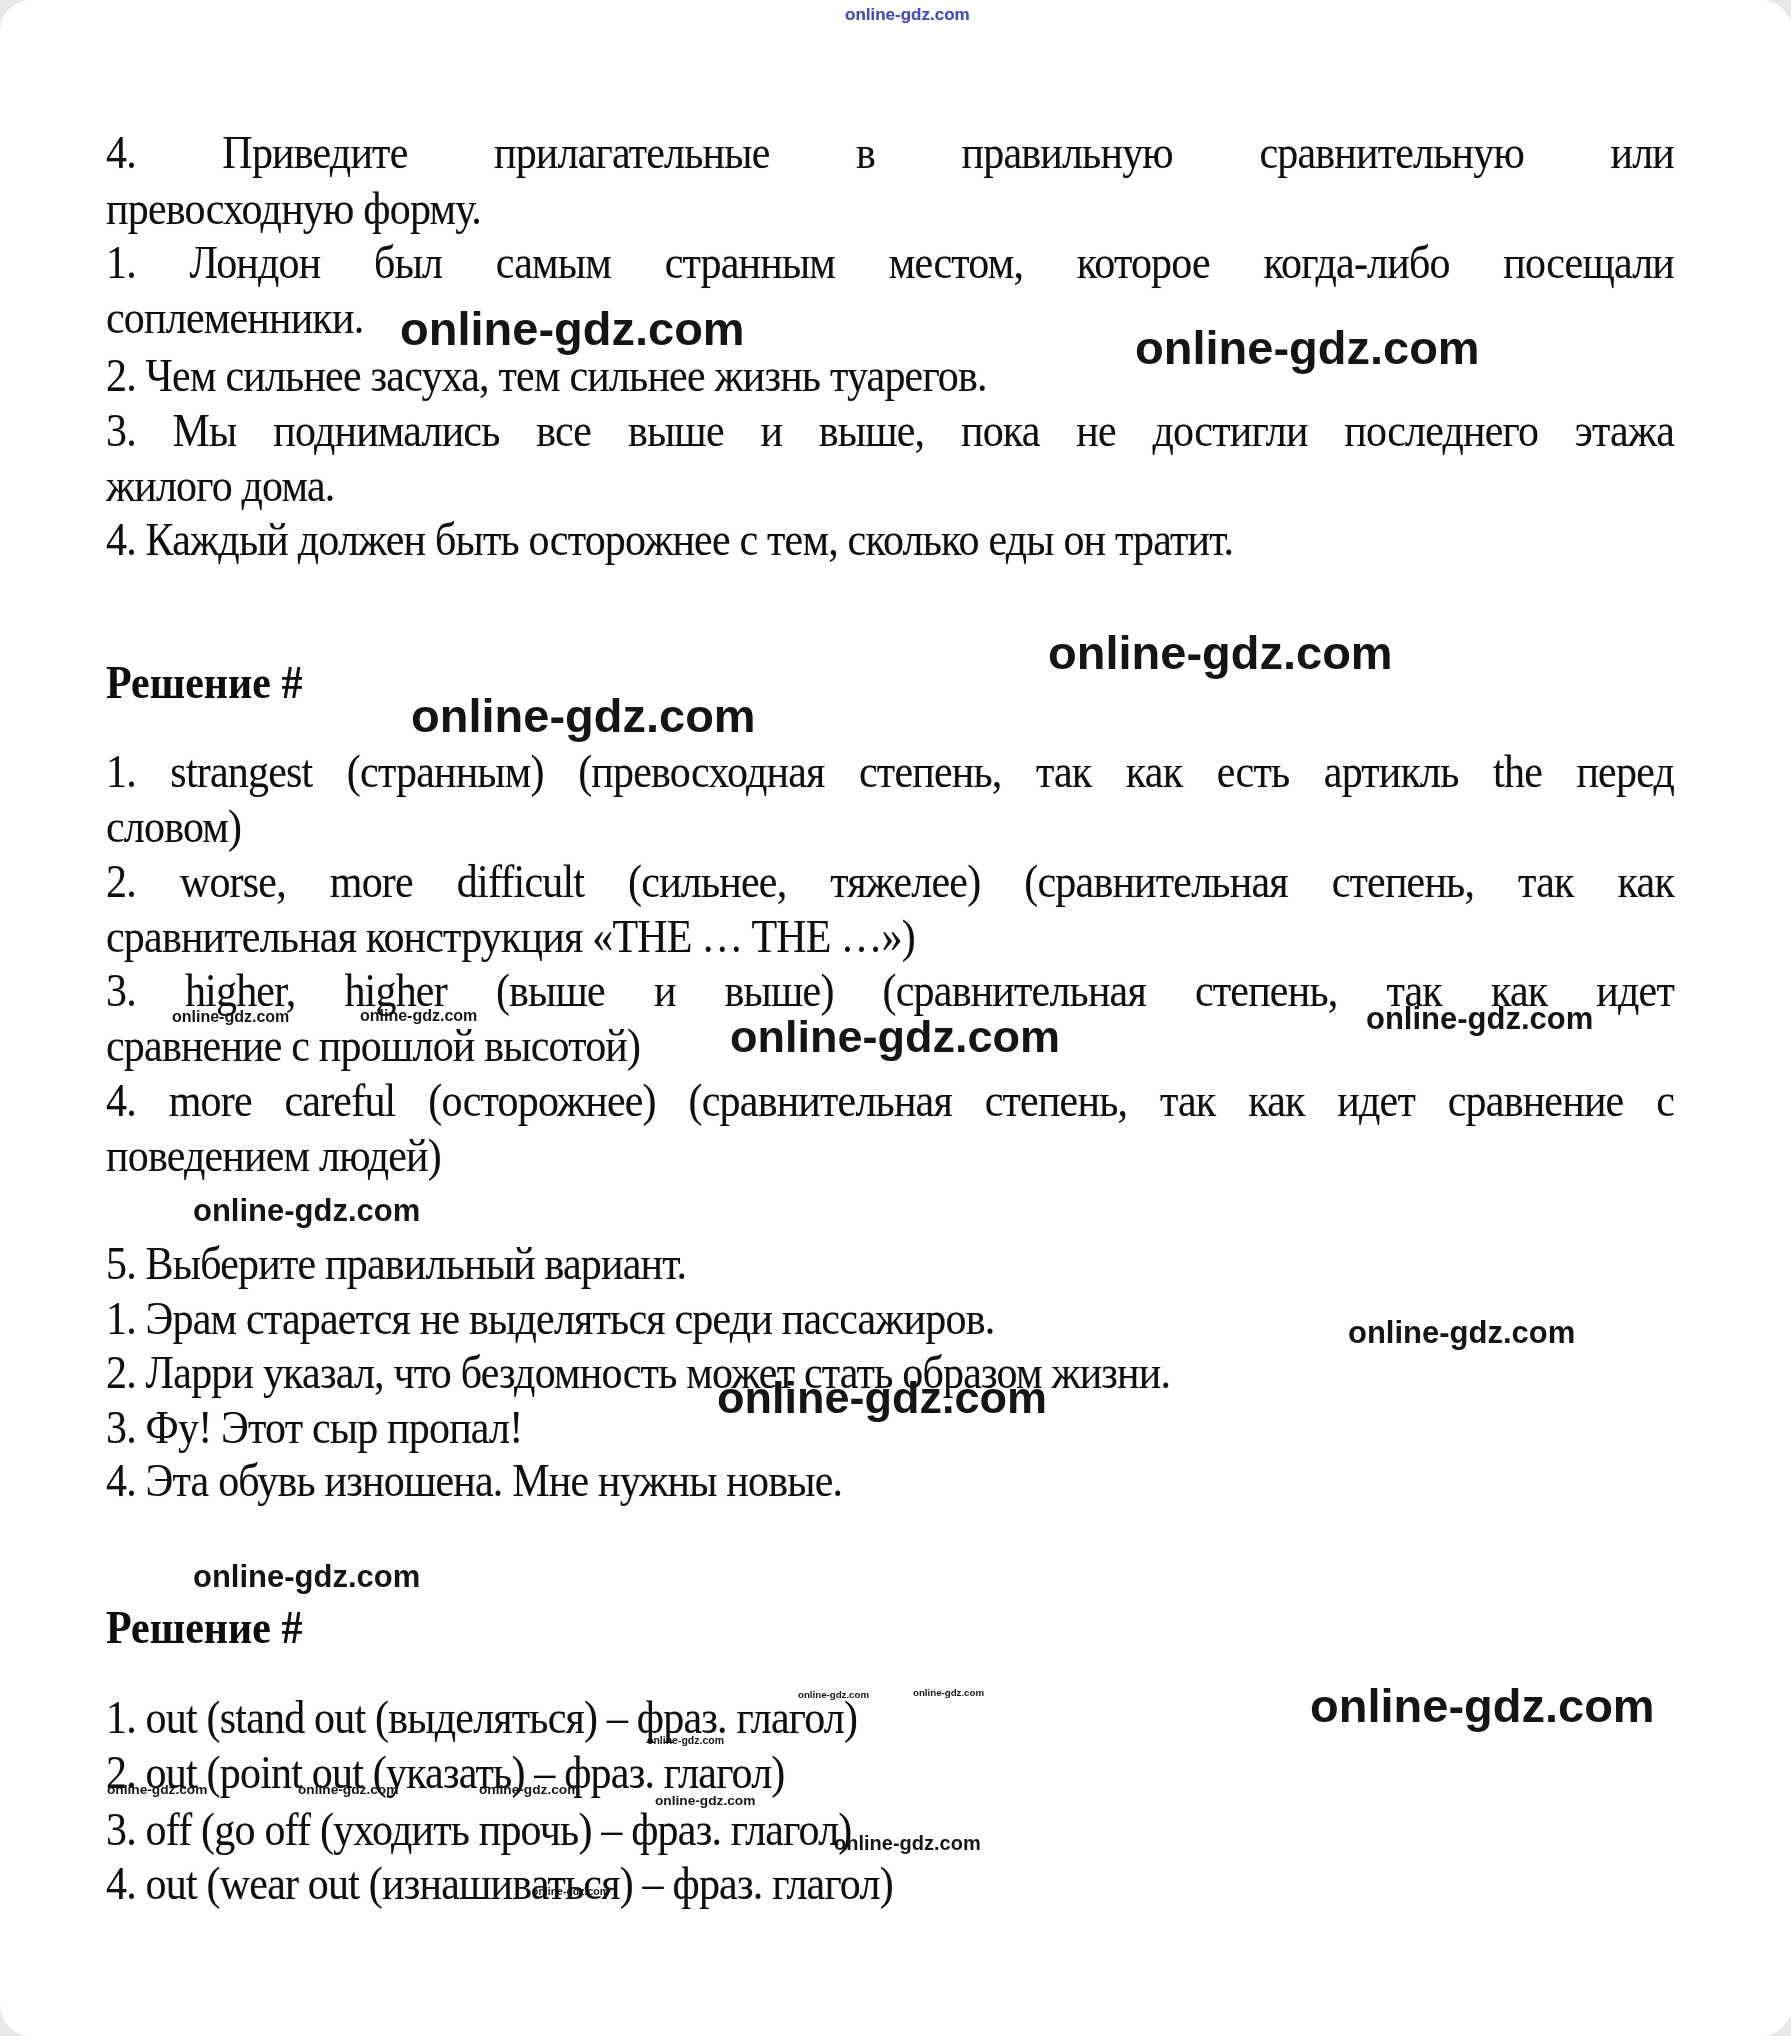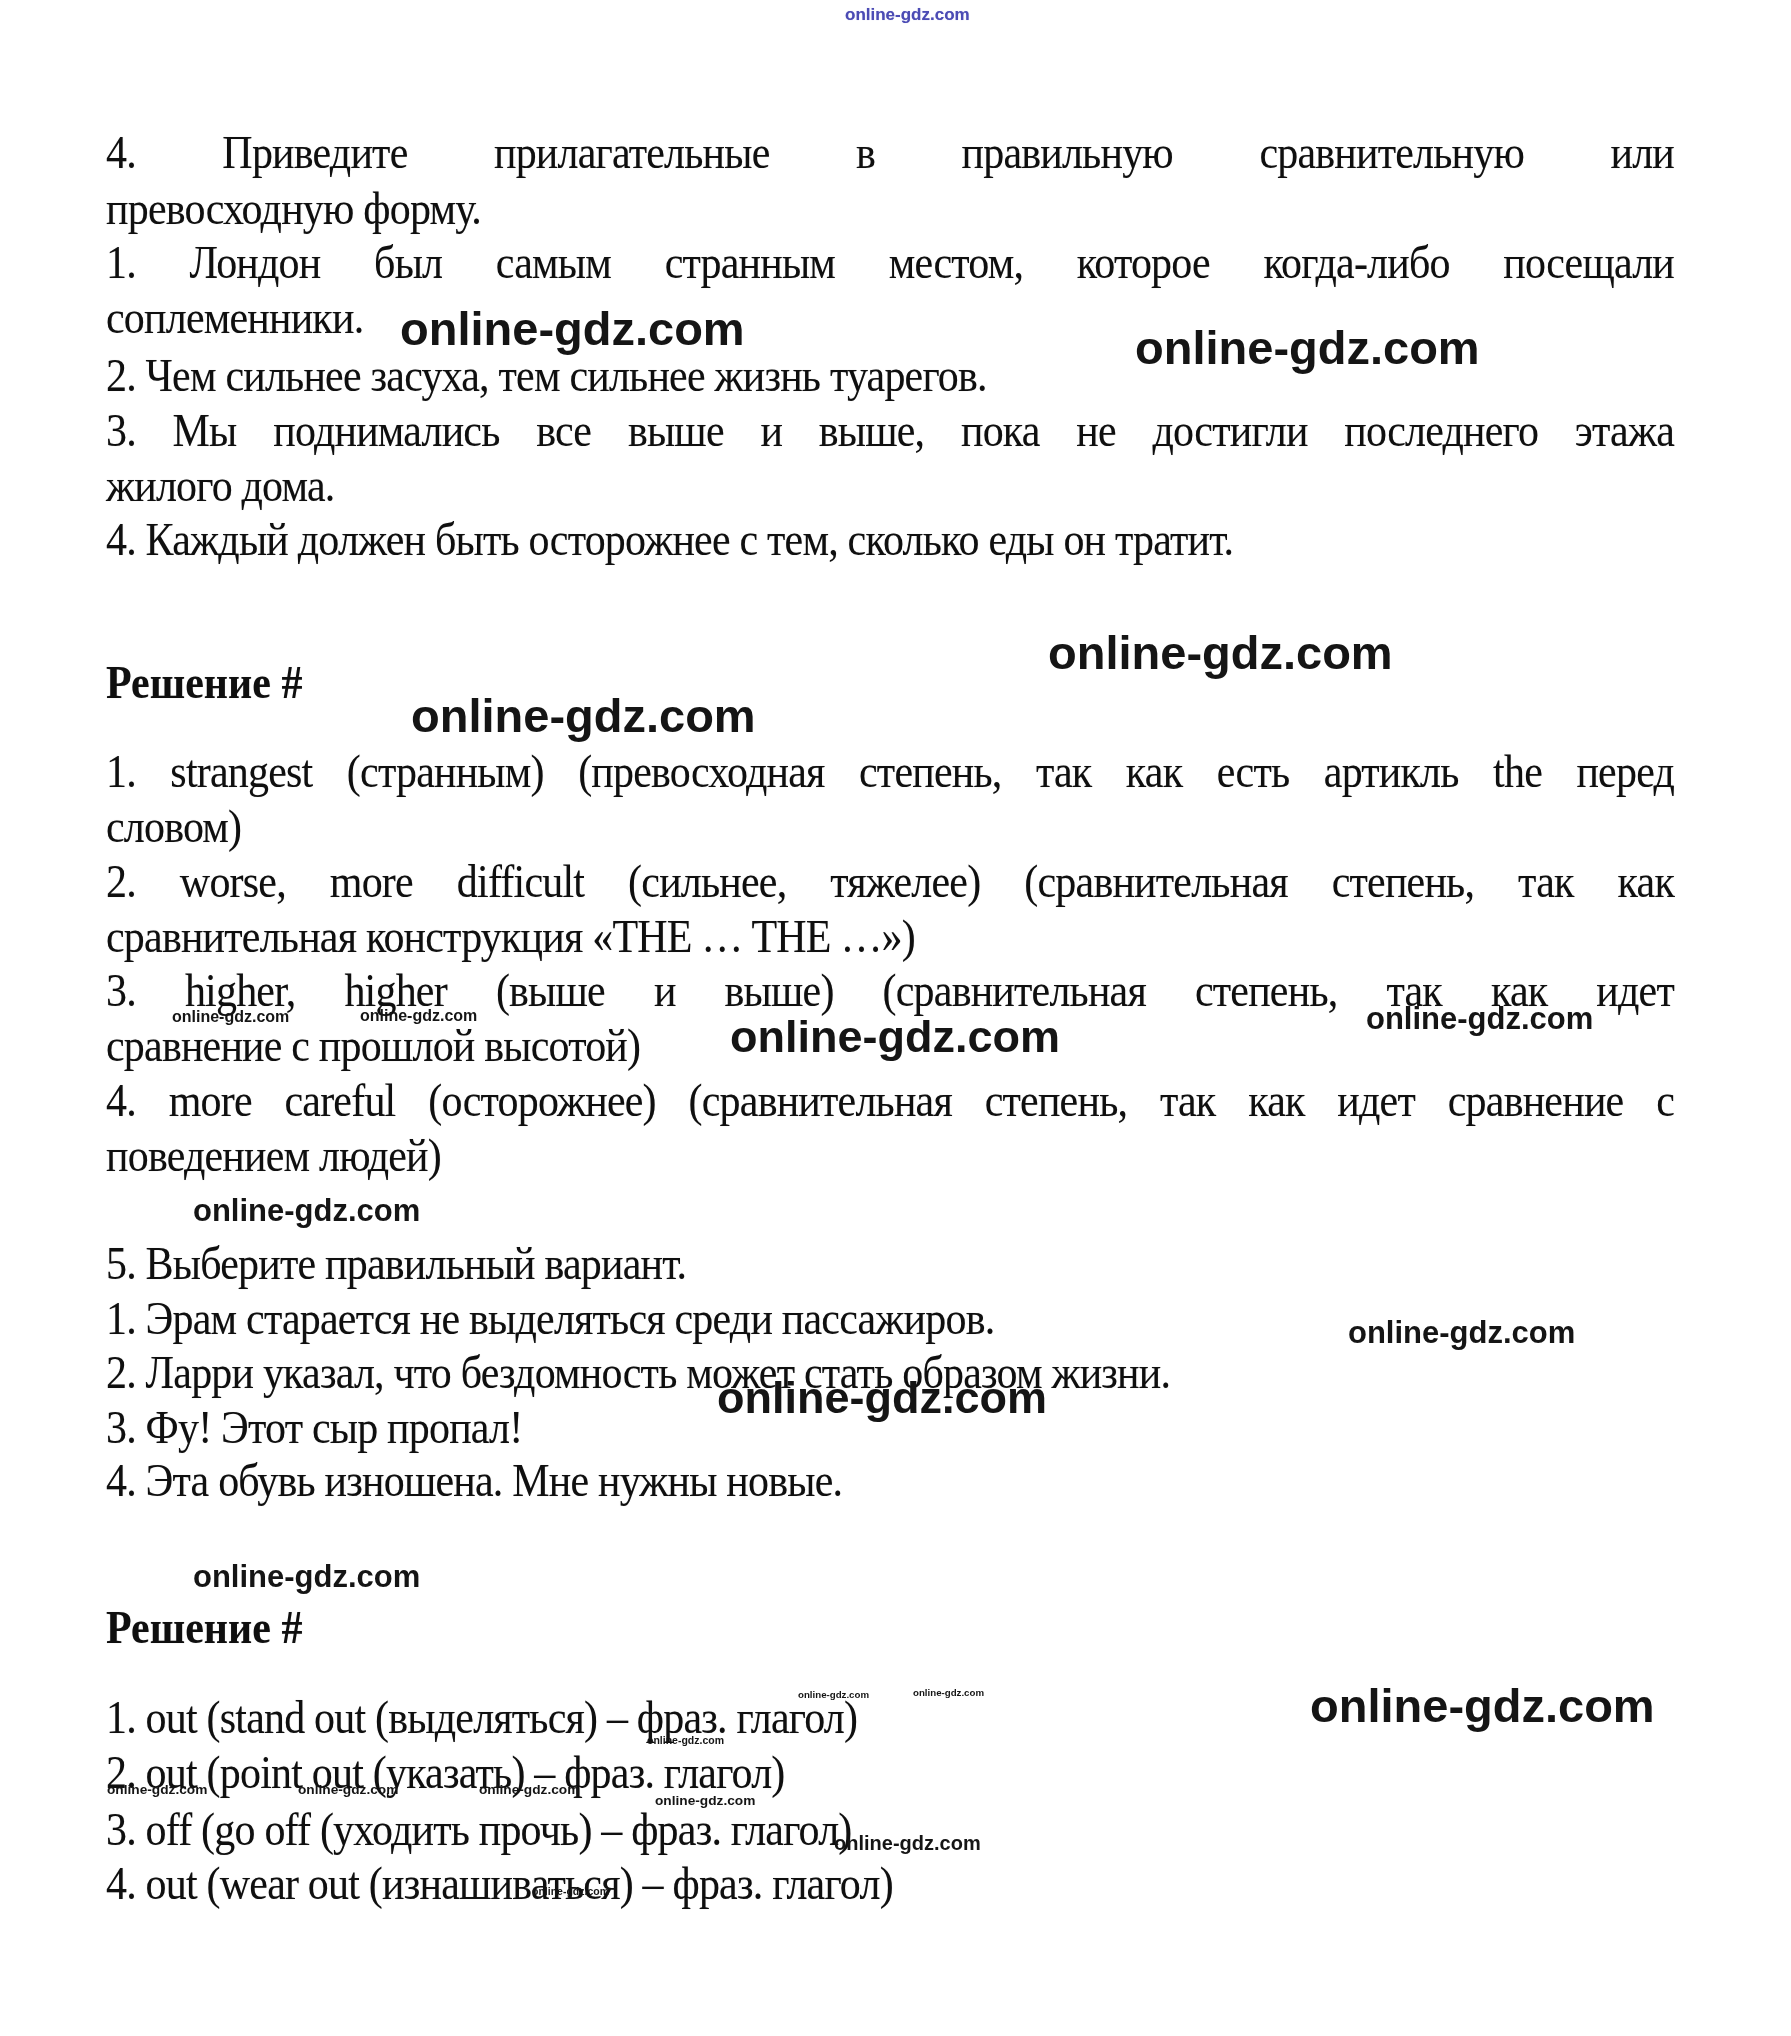--- a/index.html
+++ b/index.html
@@ -3,20 +3,21 @@
 <meta charset="utf-8">
 <style>
   html,body{margin:0;padding:0;background:#e8e8e8;}
   .page{
     position:relative;
     width:1792px;height:2036px;
     background:#ffffff;
     font-family:"Liberation Serif",serif;
     color:#0f0f0f;
     overflow:hidden;
+    border-radius:31px;
   }
   .ln{
     position:absolute;
     left:106px;
     font-size:42px;
     line-height:45px;
     letter-spacing:-0.8px;
     white-space:nowrap;
     transform:scaleY(1.08);
     transform-origin:left top;

